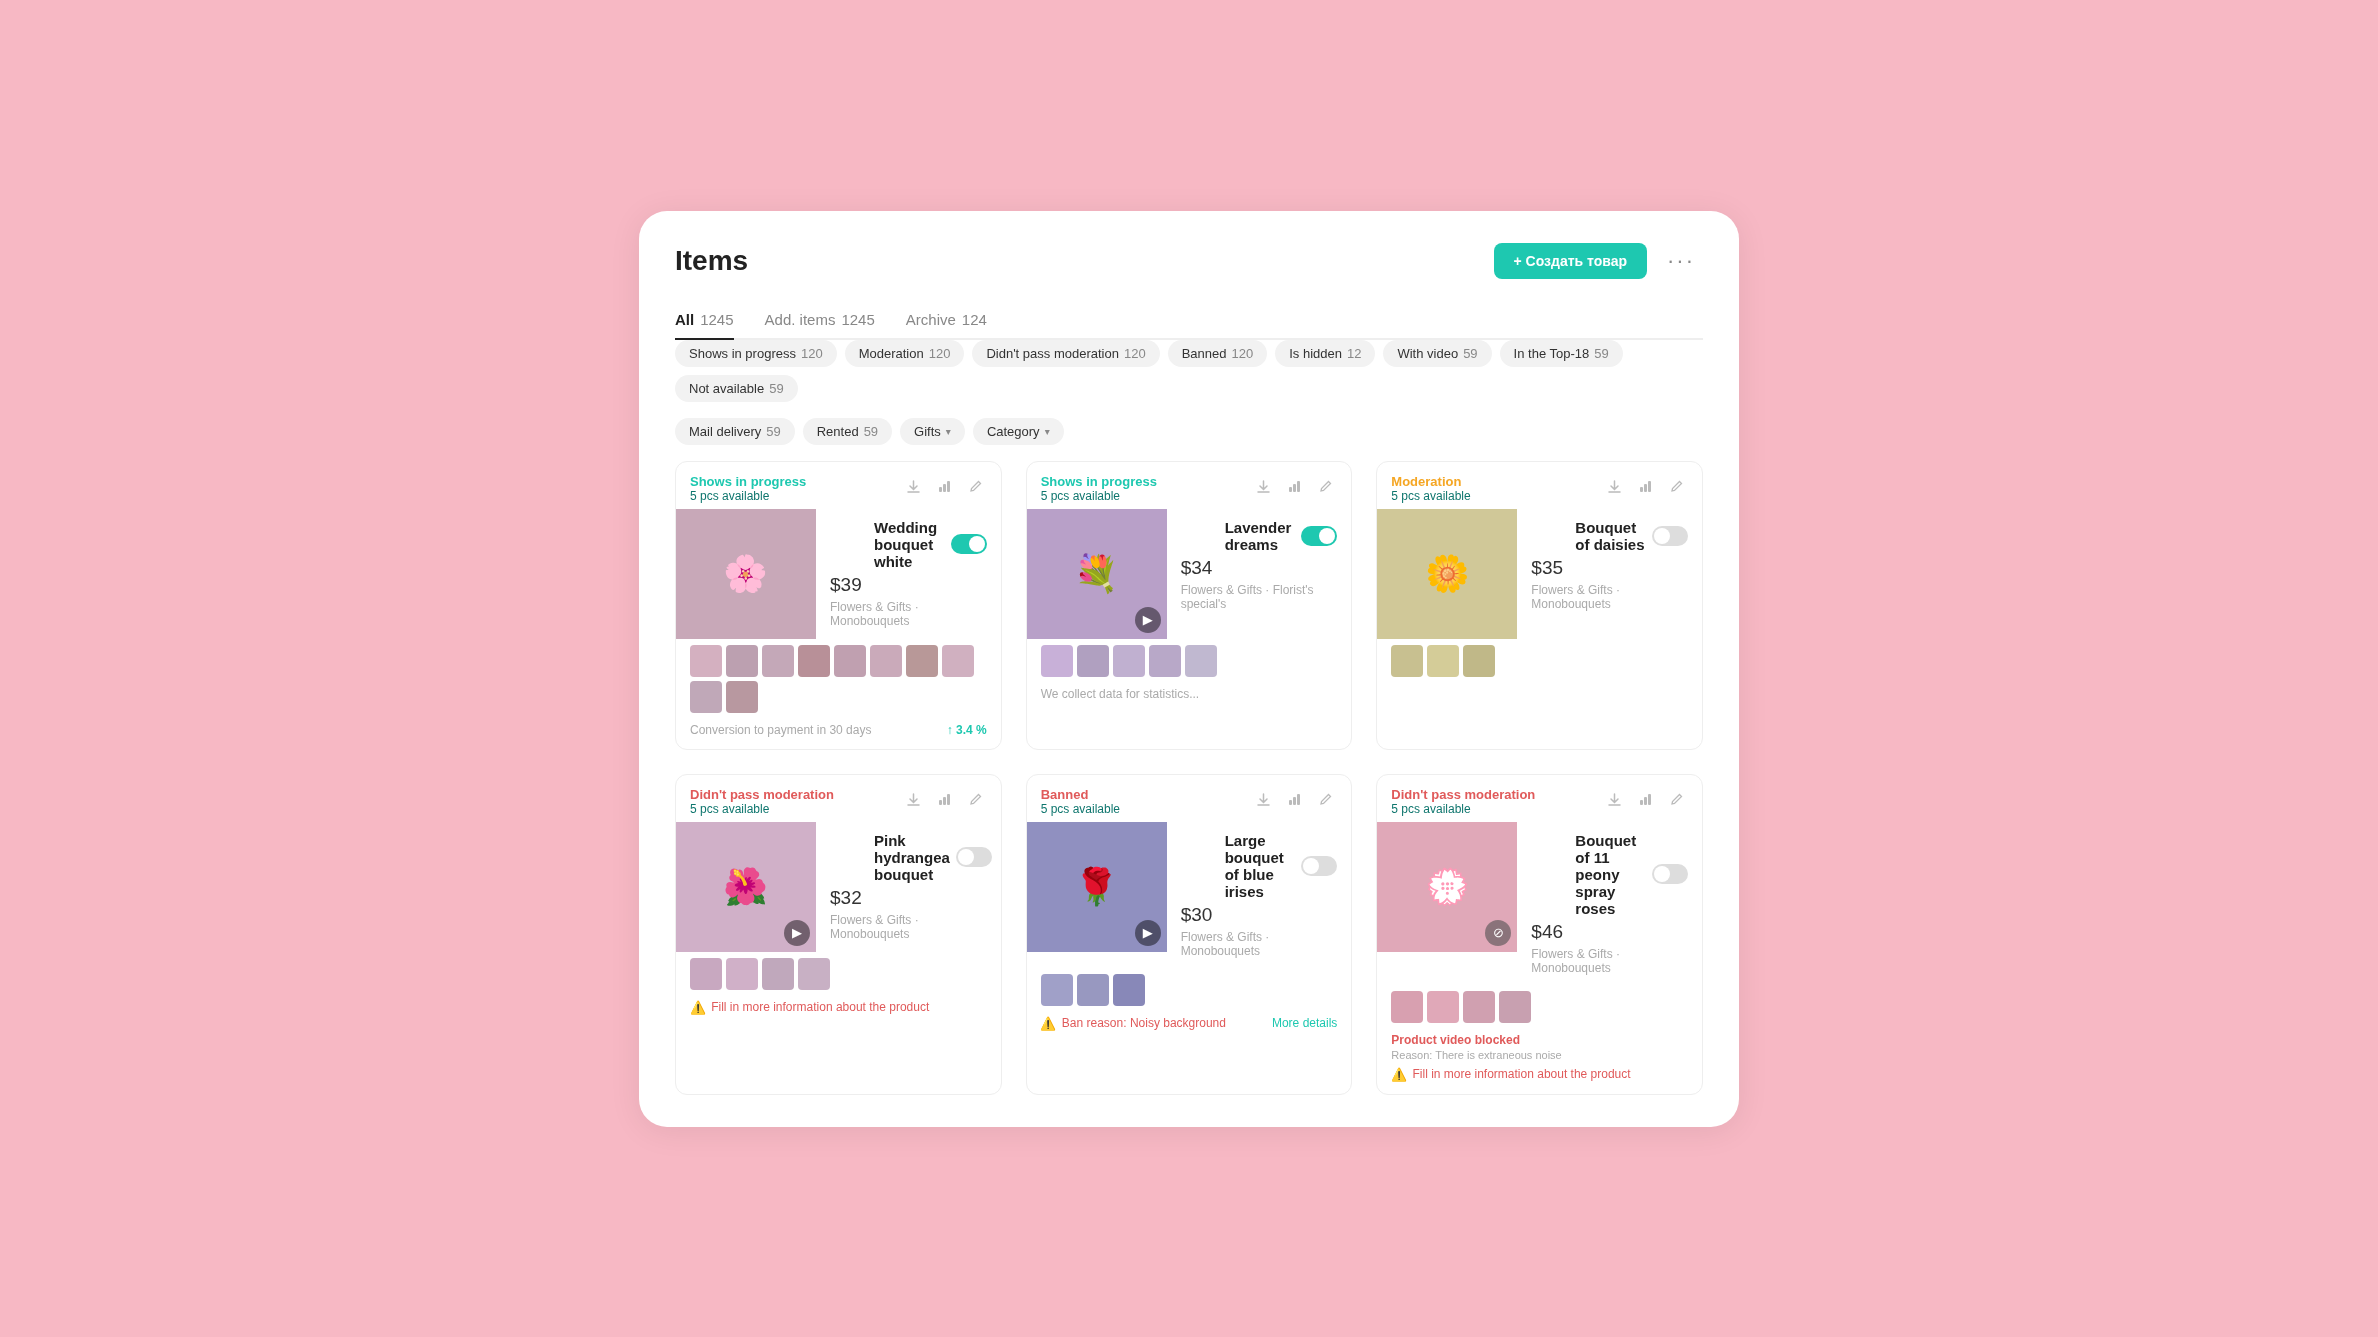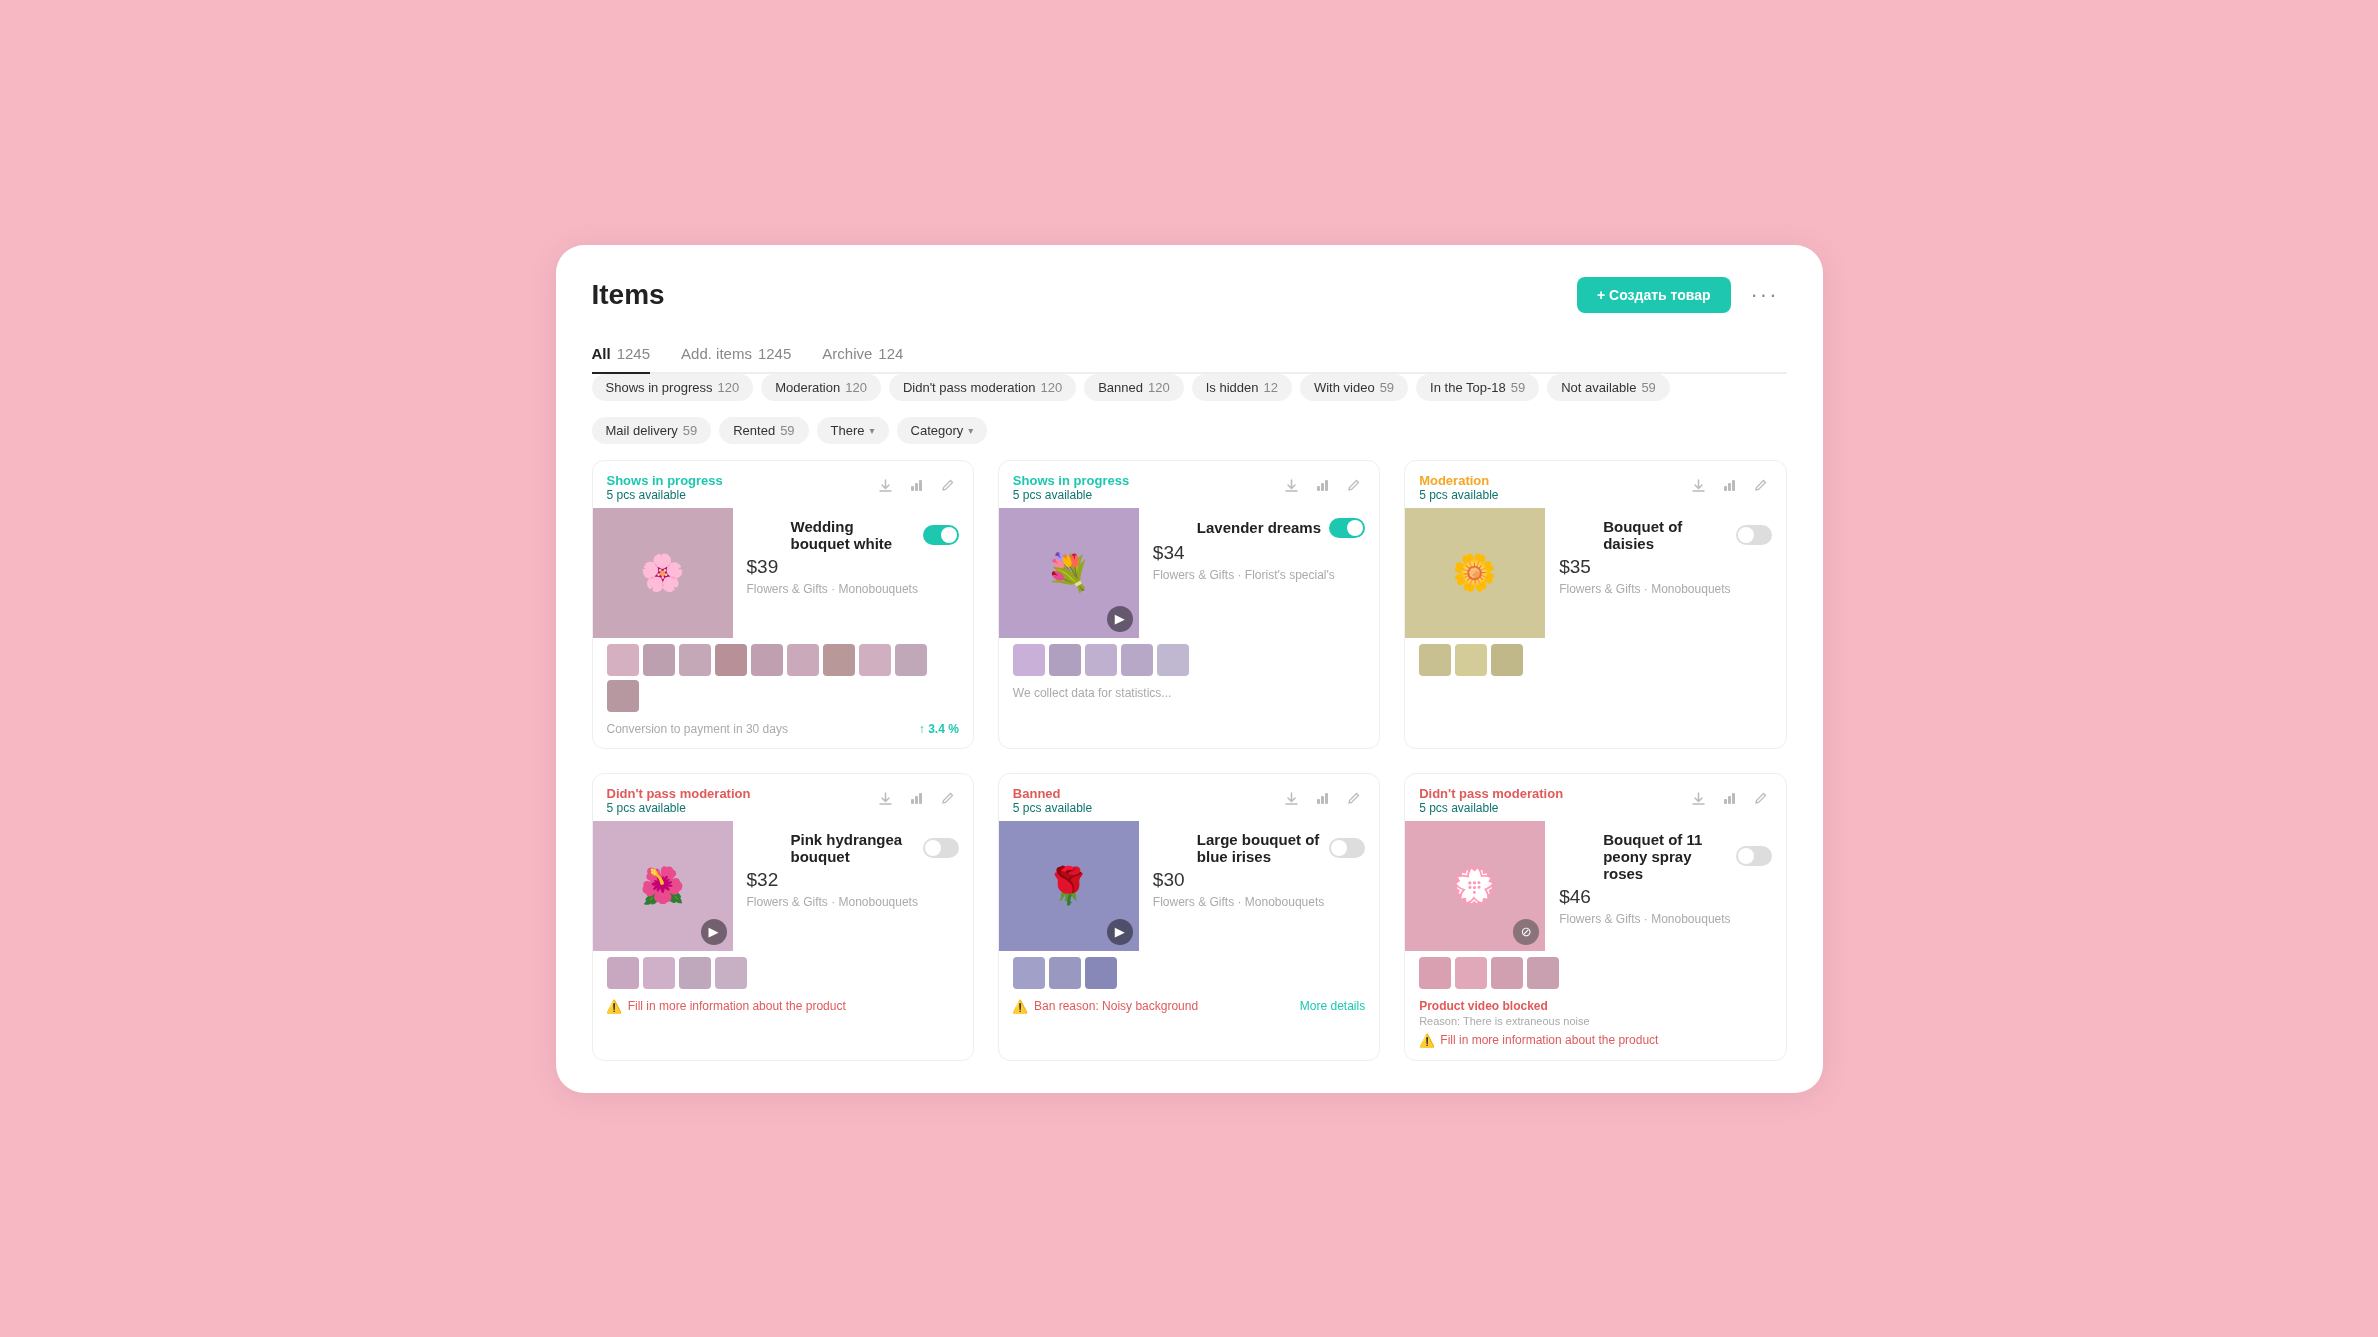--- a/index.html
+++ b/index.html
@@ -9,21 +9,21 @@
       display: flex;
       align-items: center;
       justify-content: center;
       min-height: 100vh;
       padding: 20px;
     }
     .main-container {
       background: #fff;
       border-radius: 28px;
       padding: 32px 36px;
-      width: 1267px;
+      width: 1100px;
       max-width: 100%;
       box-shadow: 0 4px 32px rgba(0,0,0,0.08);
     }
     
     .header {
       display: flex;
       align-items: center;
       justify-content: space-between;
       margin-bottom: 24px;
     }
@@ -375,21 +375,21 @@
   <div class="filters" id="filters-row2">
       <button class="chip">
         <span>Mail delivery</span> 
         <span class="chip-count">59</span>
       </button>
       <button class="chip">
         <span>Rented</span> 
         <span class="chip-count">59</span>
       </button>
       <button class="chip">
-        <span>There</span> 
+        <span>Gifts</span> 
         <span style="font-size:10px;color:#888;">▾</span>
       </button>
       <button class="chip">
         <span>Category</span> 
         <span style="font-size:10px;color:#888;">▾</span>
       </button>
     </div>
 
 
   <div class="items-grid" id="items-grid">

